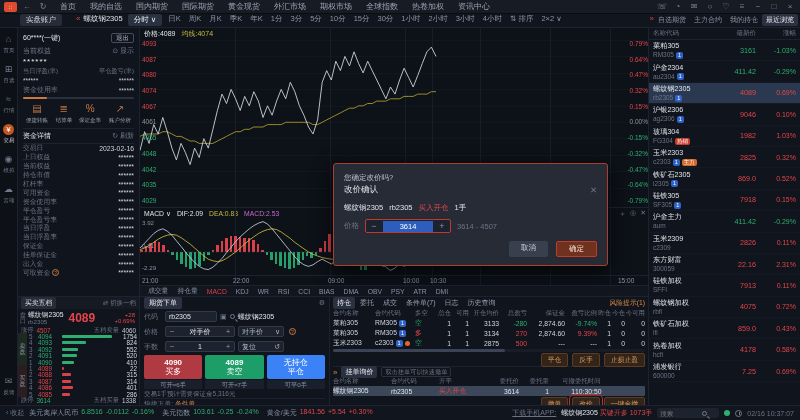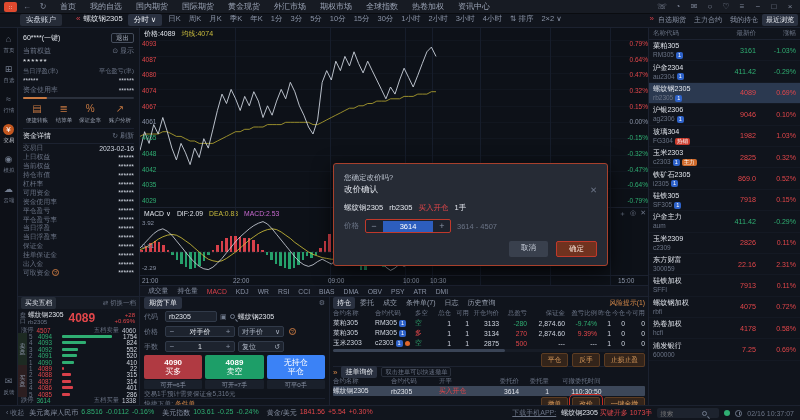--- a/index.html
+++ b/index.html
@@ -960,20 +960,28 @@
         <div class="qrow">
           <span class="qleft">
             <span class="qname">螺纹钢加权</span>
             <span class="qcode"><span>rbfi</span></span>
           </span>
           <span class="qprice up">4075</span>
           <span class="qpct up">0.72%</span>
         </div>
         <div class="qrow">
           <span class="qleft">
+            <span class="qname">铁矿石加权</span>
+            <span class="qcode"><span>ifi</span></span>
+          </span>
+          <span class="qprice up">859.0</span>
+          <span class="qpct up">0.43%</span>
+        </div>
+        <div class="qrow">
+          <span class="qleft">
             <span class="qname">热卷加权</span>
             <span class="qcode"><span>hcfi</span></span>
           </span>
           <span class="qprice up">4178</span>
           <span class="qpct up">0.58%</span>
         </div>
         <div class="qrow">
           <span class="qleft">
             <span class="qname">浦发银行</span>
             <span class="qcode"><span>600000</span></span>

